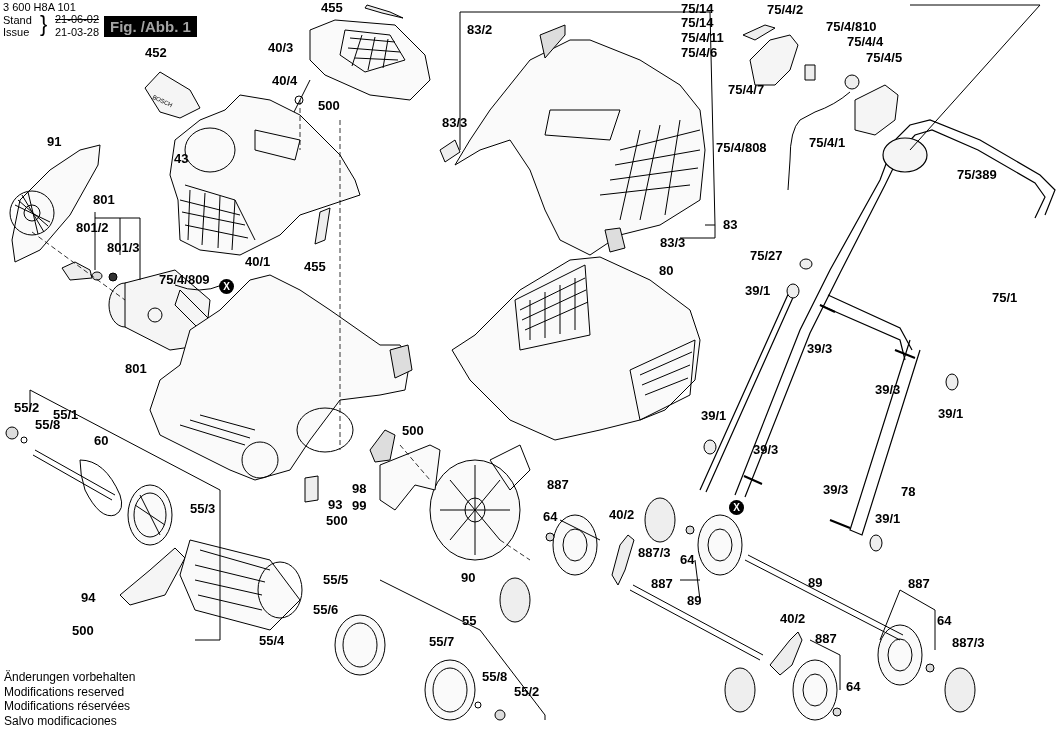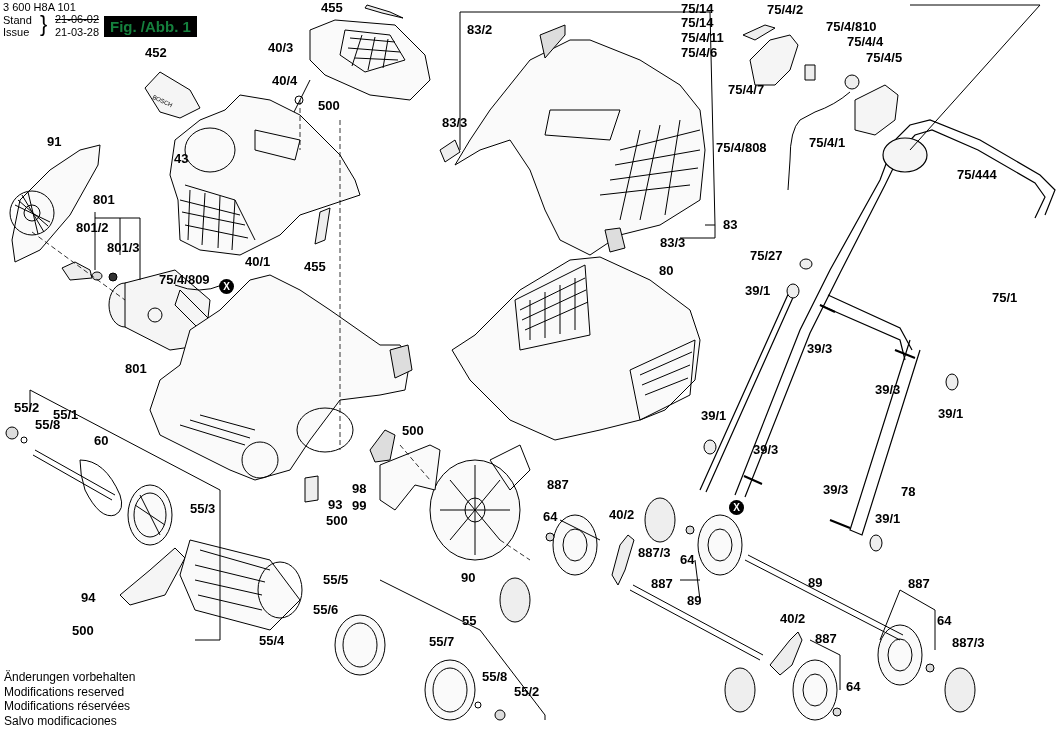--- a/index.html
+++ b/index.html
@@ -1,21 +1,21 @@
 <!DOCTYPE html>
 <html><head>
 <meta charset="utf-8">
 <style>
   html, body { margin:0; padding:0; background:#fff; }
   body { width:1063px; height:729px; position:relative; overflow:hidden;
          font-family:"Liberation Sans", sans-serif; color:#000; }
   #art { position:absolute; left:0; top:0; width:1063px; height:729px; }
   .lbl { position:absolute; font-weight:bold; font-size:13px; line-height:14px; white-space:nowrap; color:#000; }
   .hdr { position:absolute; font-size:11px; line-height:12px; }
-  .figbox { position:absolute; left:104px; top:16px; background:#000; color:#15803d; font-weight:bold; font-size:15px; padding:2px 6px 2px 6px; line-height:17px; }
+  .figbox { position:absolute; left:104px; top:16px; background:#000; color:#a3a3a3; font-weight:bold; font-size:15px; padding:2px 6px 2px 6px; line-height:17px; }
   .strike { text-decoration: line-through; }
   .brace { position:absolute; left:40px; top:13px; font-size:22px; line-height:22px; }
   .footer { position:absolute; left:4px; top:670px; font-size:12px; line-height:14.5px; }
   .xmark { position:absolute; width:15px; height:15px; border-radius:50%; background:#000; color:#fff; font-weight:bold; font-size:10px; line-height:15px; text-align:center; }
 </style>
 </head>
 <body>
 
 <svg id="art" viewBox="0 0 1063 729" xmlns="http://www.w3.org/2000/svg" fill="none" stroke="#000" stroke-width="1">
 
@@ -232,21 +232,21 @@
 <div class="lbl" style="left:681px;top:16px;">75/14</div>
 <div class="lbl" style="left:681px;top:31px;">75/4/11</div>
 <div class="lbl" style="left:681px;top:46px;">75/4/6</div>
 <div class="lbl" style="left:728px;top:83px;">75/4/7</div>
 <div class="lbl" style="left:767px;top:3px;">75/4/2</div>
 <div class="lbl" style="left:826px;top:20px;">75/4/810</div>
 <div class="lbl" style="left:847px;top:35px;">75/4/4</div>
 <div class="lbl" style="left:866px;top:51px;">75/4/5</div>
 <div class="lbl" style="left:716px;top:141px;">75/4/808</div>
 <div class="lbl" style="left:809px;top:136px;">75/4/1</div>
-<div class="lbl" style="left:957px;top:168px;">75/444</div>
+<div class="lbl" style="left:957px;top:168px;">75/389</div>
 <div class="lbl" style="left:750px;top:249px;">75/27</div>
 <div class="lbl" style="left:745px;top:284px;">39/1</div>
 <div class="lbl" style="left:992px;top:291px;">75/1</div>
 <div class="lbl" style="left:807px;top:342px;">39/3</div>
 <div class="lbl" style="left:875px;top:383px;">39/3</div>
 <div class="lbl" style="left:938px;top:407px;">39/1</div>
 <div class="lbl" style="left:701px;top:409px;">39/1</div>
 <div class="lbl" style="left:753px;top:443px;">39/3</div>
 <div class="lbl" style="left:823px;top:483px;">39/3</div>
 <div class="lbl" style="left:901px;top:485px;">78</div>

